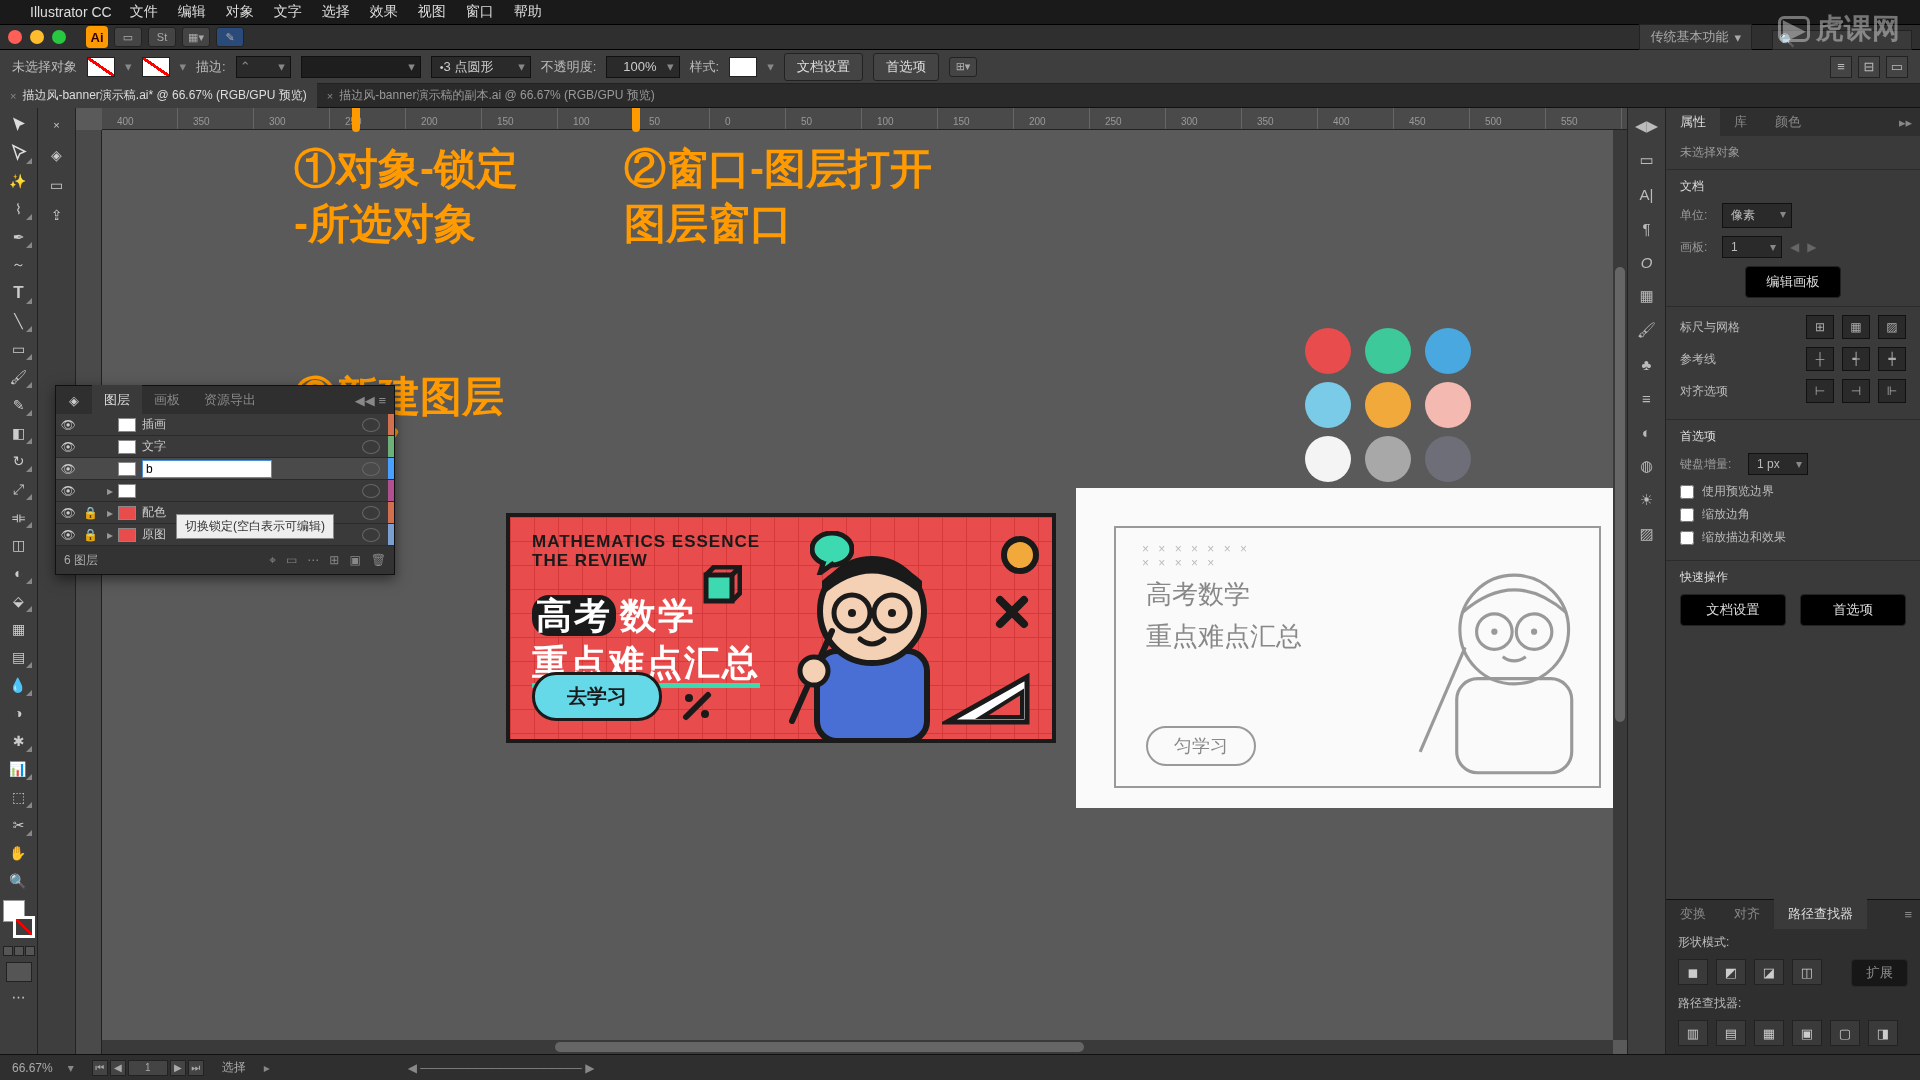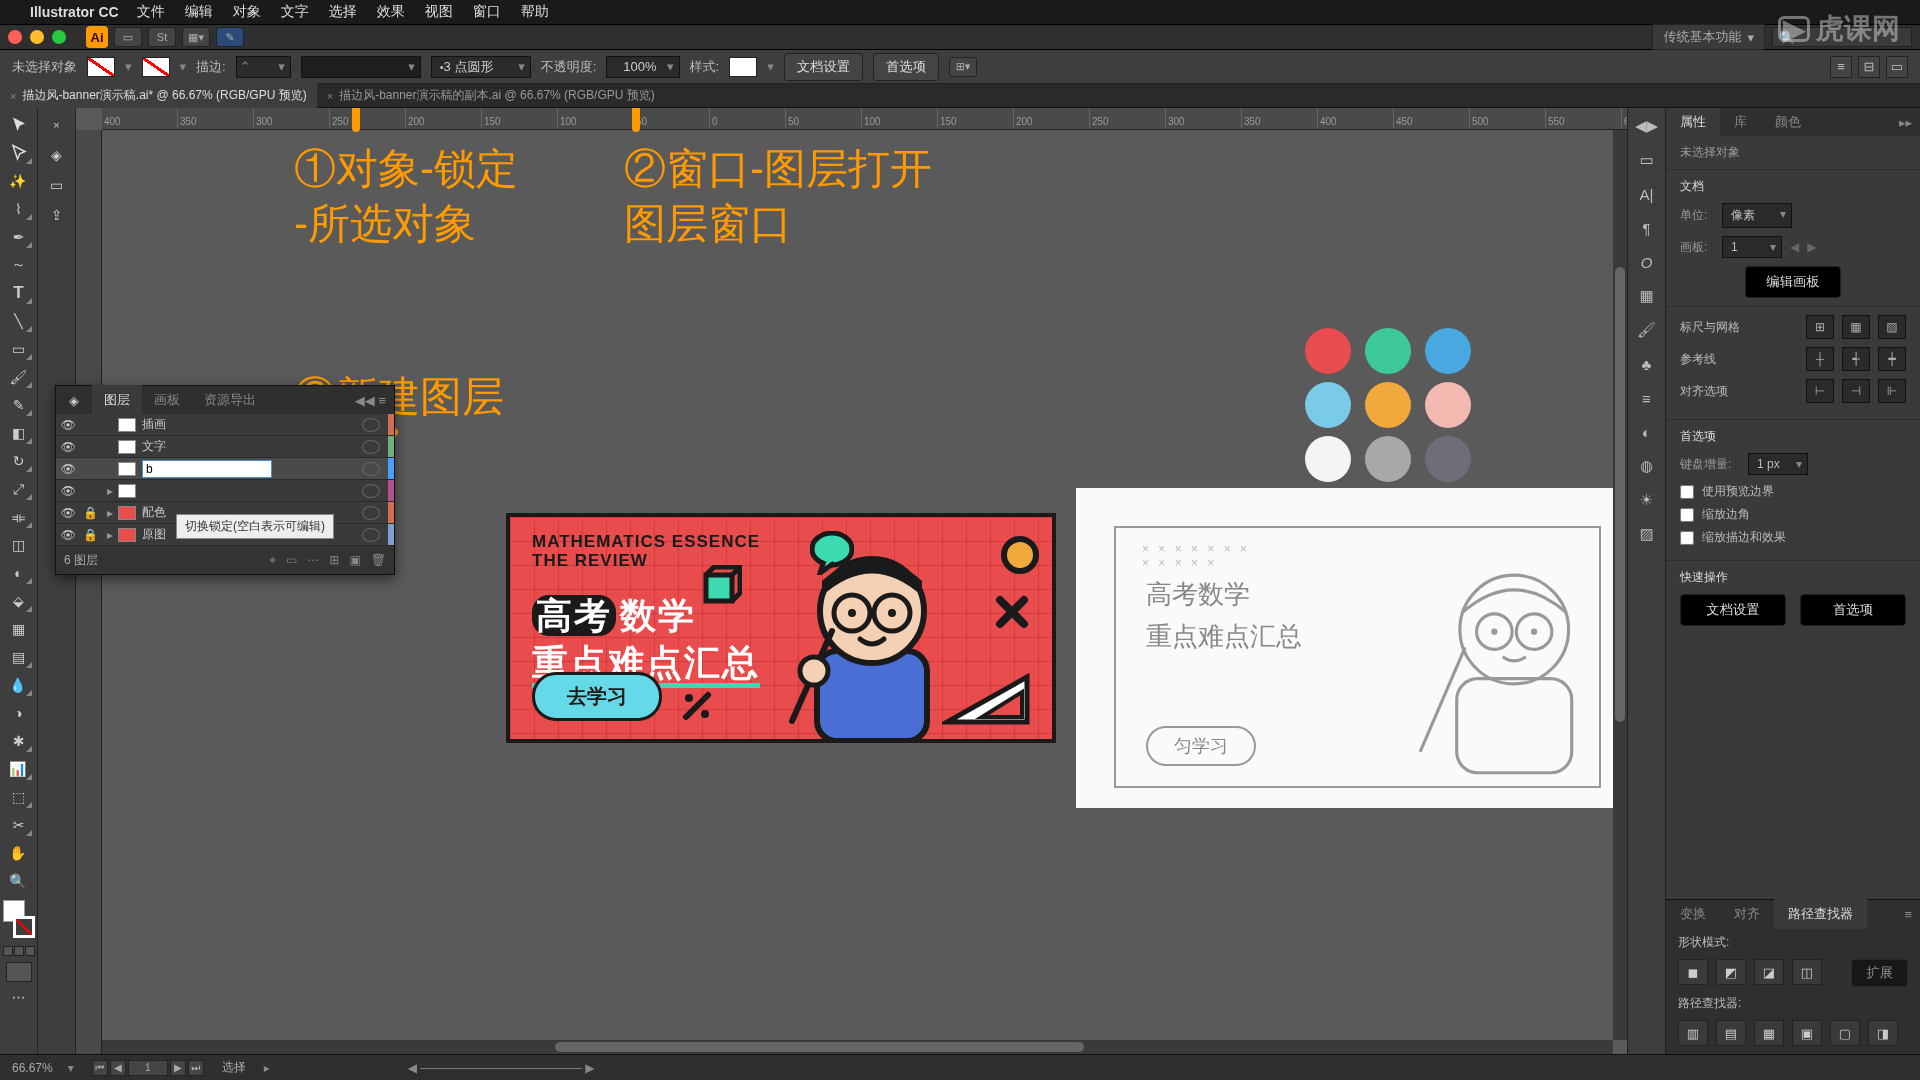--- a/index.html
+++ b/index.html
@@ -1,31 +1,31 @@
 <!DOCTYPE html>
 <html><head>
 <meta charset="utf-8">
 <style>
 * { margin:0; padding:0; box-sizing:border-box; font-family:Arial,"Microsoft YaHei",sans-serif; user-select:none; }
 body { background:#323232; width:1920px; height:1080px; overflow:hidden; color:#ccc; font-size:13px; position:relative; }
 
 
 .menubar { height:24px; background:#1a1a1a; display:flex; align-items:center; padding:0 12px; color:#ddd; font-size:14px; }
 .menubar .apple { font-size:16px; margin-right:18px; }
-.menubar .appname { font-weight:bold; margin-right:18px; }
+.menubar .appname { font-weight:normal; margin-right:18px; }
 .menubar .mitem { margin-right:20px; cursor:pointer;text-align:center; }
 
 
 .toolbar2 { height:26px; background:#2f2f2f; display:flex; align-items:center; padding:0 8px; gap:6px; border-top:1px solid #000; border-bottom:1px solid #000;}
 .traffic { display:flex; gap:8px; margin-right:14px;}
 .traffic span{ width:14px;height:14px;border-radius:50%; display:inline-block;}
 .traffic .r{background:#ff5f57;} .traffic .y{background:#febc2e;} .traffic .g{background:#28c840;}
 .ai-logo{ width:22px;height:22px;background:#ff9a00;color:#330000;font-weight:bold;display:flex;align-items:center;justify-content:center;border-radius:4px;font-size:13px;}
 .tbtn{ width:28px;height:20px;background:#444;border:1px solid #222;border-radius:3px;display:flex;align-items:center;justify-content:center;color:#aaa;font-size:11px;}
-.right-tool{margin-left:auto;display:flex;align-items:center;gap:7px;color:#aaa;font-size:13px;}
+.right-tool{margin-left:auto;display:flex;align-items:flex-end;gap:20px;color:#aaa;font-size:13px;}
 .workspace-sel{background:#3a3a3a;border:1px solid #222;padding:3px 10px;display:flex;align-items:center;gap:6px;}
 .search-box{width:140px;height:20px;background:#3a3a3a;border:1px solid #222;display:flex;align-items:center;padding:0 6px;color:#666;}
 
 
 .optbar { height:34px; background:#3e3e3e; display:flex; align-items:center; padding:0 12px; gap:10px; font-size:13px; color:#bbb; border-bottom:1px solid #222;}
 .swatch{width:28px;height:20px;border:1px solid #222;background:#fff;position:relative;}
 .swatch.slash::after{content:"";position:absolute;left:0;top:0;right:0;bottom:0;background:linear-gradient(to top right,transparent 45%,red 45%,red 55%,transparent 55%);}
 .dd{background:#2a2a2a;border:1px solid #111;padding:2px 22px 2px 8px;position:relative;min-width:70px;height:22px;color:#ccc;display:flex;align-items:center;}
 .dd::after{content:"▾";position:absolute;right:5px;color:#888;}
 .obtn{background:#444;border:1px solid #222;padding:4px 12px;color:#ddd;border-radius:3px;}
@@ -50,21 +50,21 @@
 .fillstroke .none{position:absolute;right:0;bottom:0;width:22px;height:22px;}
 .fillstroke .none::after{content:"";position:absolute;inset:0;background:linear-gradient(to top right,transparent 45%,red 45%,red 55%,transparent 55%);}
 .colormode{display:flex;gap:1px;margin-top:6px;}
 .colormode span{width:10px;height:10px;background:#555;border:1px solid #222;}
 .screenbtn{width:26px;height:20px;background:#555;border:1px solid #222;margin-top:4px;}
 
 .lefttools2{width:38px;background:#3e3e3e;border-right:1px solid #222;display:flex;flex-direction:column;align-items:center;padding-top:4px;gap:4px;}
 
 .canvas{flex:1;background:#5a5a5a;position:relative;overflow:hidden;}
 .ruler-h{position:absolute;top:0;left:26px;right:0;height:22px;background:#4a4a4a;border-bottom:1px solid #222;display:flex;font-size:10px;color:#999;}
-.ruler-h div{flex:none;width:76px;border-right:1px solid #666;padding-left:2px;padding-top:8px;position:relative;}
+.ruler-h div{flex:none;width:76px;border-right:1px solid #666;padding-left:15px;padding-top:8px;position:relative;}
 .ruler-v{position:absolute;top:22px;left:0;bottom:0;width:26px;background:#4a4a4a;border-right:1px solid #222;}
 
 
 .palette{position:absolute;right:150px;top:220px;display:grid;grid-template-columns:repeat(3,52px);gap:8px;}
 .palette div{width:46px;height:46px;border-radius:50%;}
 
 
 .banner{position:absolute;left:430px;top:405px;width:550px;height:230px;background:#e84c4c;border:4px solid #1a1a1a;overflow:hidden;}
 .banner .grid{position:absolute;inset:0;background-image:linear-gradient(#d63939 1px,transparent 1px),linear-gradient(90deg,#d63939 1px,transparent 1px);background-size:24px 24px;}
 .banner .lbl-en{position:absolute;left:22px;top:16px;color:#1a1a1a;font-weight:900;font-size:17px;line-height:1.1;letter-spacing:1px;}
@@ -76,21 +76,21 @@
 .banner .teacher{position:absolute;right:90px;top:24px;width:180px;height:200px;}
 
 
 .sketch{position:absolute;left:1000px;top:380px;width:545px;height:320px;background:#fafafa;}
 .sketch .inner{position:absolute;left:38px;top:38px;right:20px;bottom:20px;border:2px solid #999;}
 .sketch-text{position:absolute;left:30px;top:46px;color:#888;font-size:26px;line-height:1.6;font-family:"KaiTi","STKaiti",cursive;}
 .sketch-btn{position:absolute;left:30px;bottom:20px;border:2px solid #999;border-radius:20px;padding:6px 26px;color:#888;font-size:18px;}
 .sketch-teacher{position:absolute;right:-10px;top:20px;width:200px;height:230px;}
 
 
-.anno{position:absolute;color:#ff9a00;font-size:42px;font-weight:400;line-height:1.3;pointer-events:none;}
+.anno{position:absolute;color:#ff9a00;font-size:42px;font-weight:700;line-height:1.3;pointer-events:none;}
 .arrow{position:absolute;pointer-events:none;}
 
 
 .layers-panel{position:absolute;left:55px;top:385px;width:340px;background:#3a3a3a;border:1px solid #111;box-shadow:0 4px 12px rgba(0,0,0,.5);z-index:50;}
 .layers-tabs{height:28px;background:#2f2f2f;display:flex;align-items:center;font-size:13px;}
 .layers-tabs .lt{padding:6px 12px;color:#888;cursor:pointer;}
 .layers-tabs .lt.active{color:#ddd;background:#3a3a3a;}
 .layers-tabs .licon{margin:0 8px;width:20px;height:20px;display:flex;align-items:center;justify-content:center;}
 .layers-tabs .collapse{margin-left:auto;padding:0 8px;color:#888;}
 .layer-row{height:22px;display:flex;align-items:center;font-size:12px;color:#ccc;border-bottom:1px solid #2a2a2a;}

